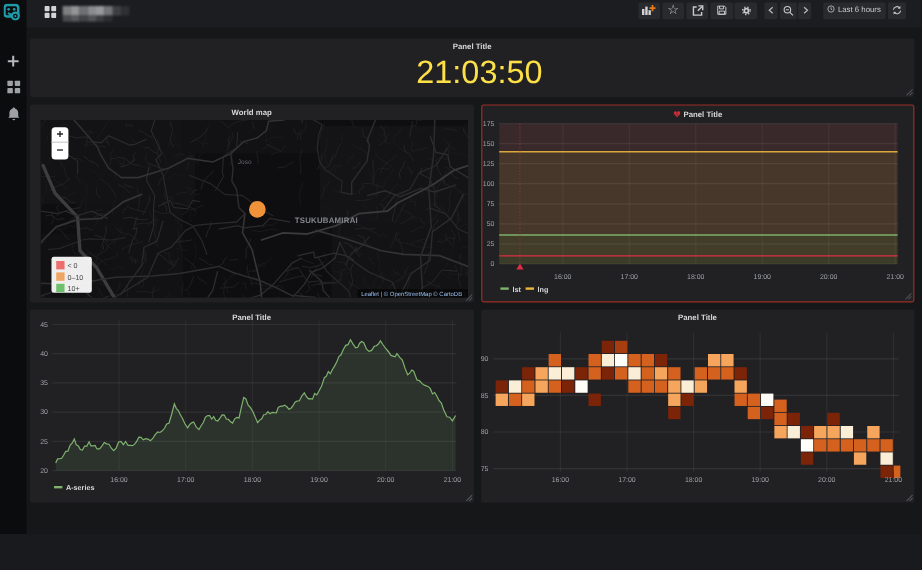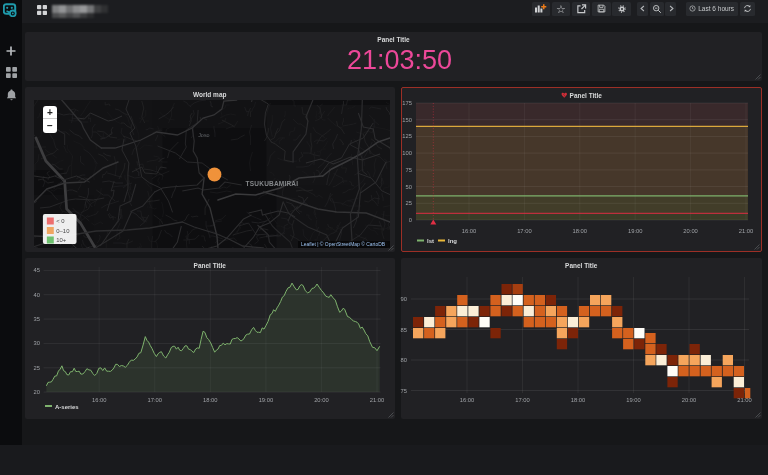--- a/index.html
+++ b/index.html
@@ -110,21 +110,21 @@
 <div style="position:absolute;left:740px;top:1.5px;width:15px;height:14px;background:#282a2e;border-radius:1.5px">
  <svg width="9" height="9" viewBox="0 0 24 24" style="position:absolute;left:3px;top:2.5px">
       <path d="M4 11 a8 8 0 0 1 14.5 -3.5 M20 13 a8 8 0 0 1 -14.5 3.5" fill="none" stroke="#c7c9cb" stroke-width="2.4"></path>
       <path d="M19.5 2.5 L19.5 8.5 L13.5 8 Z" fill="#c7c9cb"></path>
       <path d="M4.5 21.5 L4.5 15.5 L10.5 16 Z" fill="#c7c9cb"></path>
     </svg>
 </div>
 
 <div class="panel" style="left:25px;top:31.5px;width:737px;height:49px">
   <div class="ptitle">Panel Title</div>
-  <div style="position:absolute;left:12px;right:0;top:13.5px;text-align:center;font-size:27px;color:#ec4899;font-weight:400">21:03:50</div>
+  <div style="position:absolute;left:12px;right:0;top:13.5px;text-align:center;font-size:27px;color:#fde047;font-weight:400">21:03:50</div>
   <svg width="6" height="6" viewBox="0 0 6 6" style="position:absolute;right:1px;bottom:1px">
       <path d="M5.5 0.5 L0.5 5.5 M5.5 3 L3 5.5" stroke="#4e5155" stroke-width="0.9"></path>
     </svg>
 </div>
 
 <div class="panel" style="left:25px;top:86.5px;width:369.5px;height:165px">
   <div class="ptitle">World map</div>
   <svg width="356" height="148" viewBox="0 0 360 148" preserveAspectRatio="none" style="position:absolute;left:9px;top:13.5px;background:#0e0e10">
     <rect x="0" y="0" width="130" height="70" fill="#131315"></rect>
 <rect x="30" y="70" width="90" height="78" fill="#121214"></rect>

